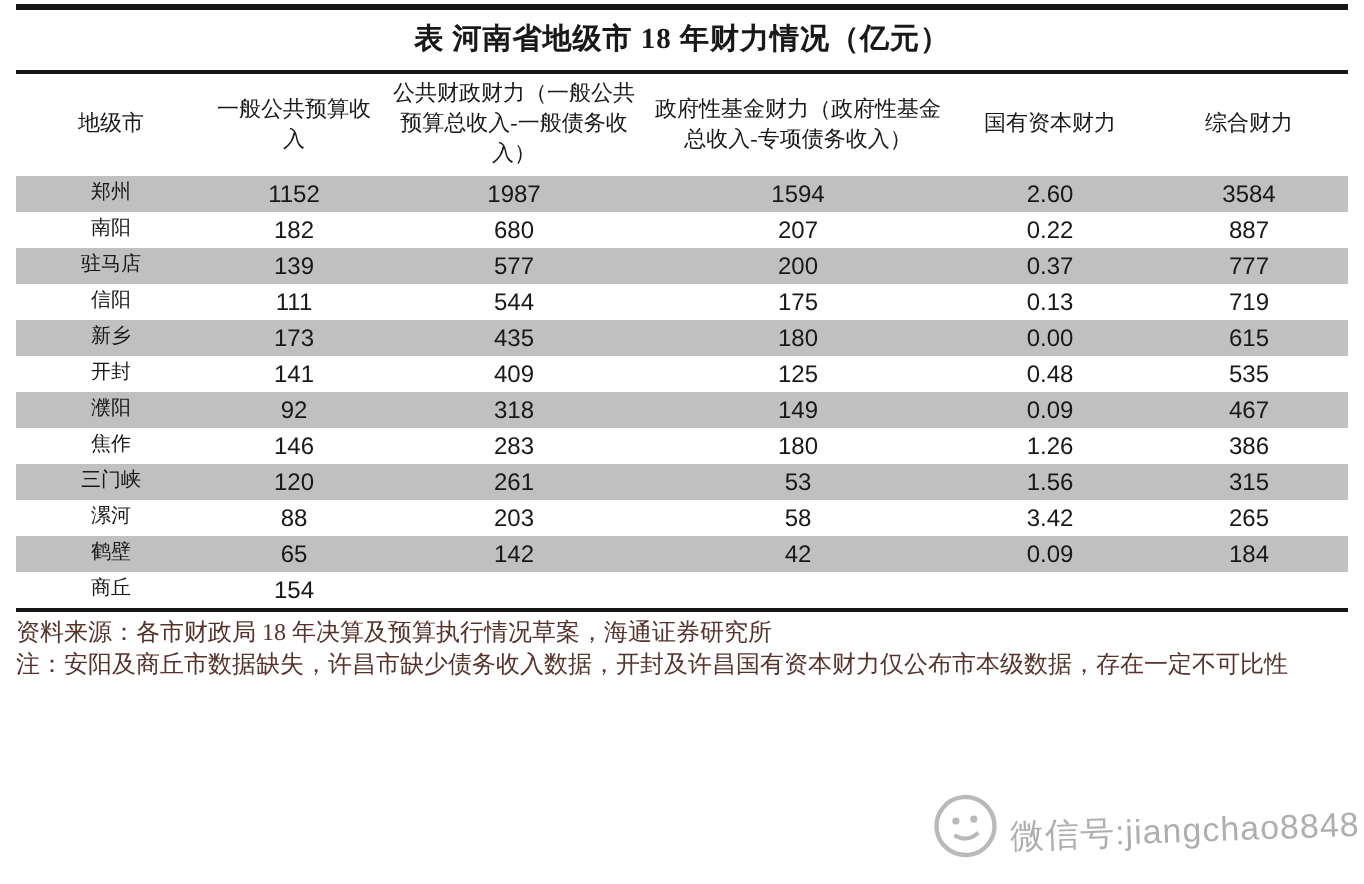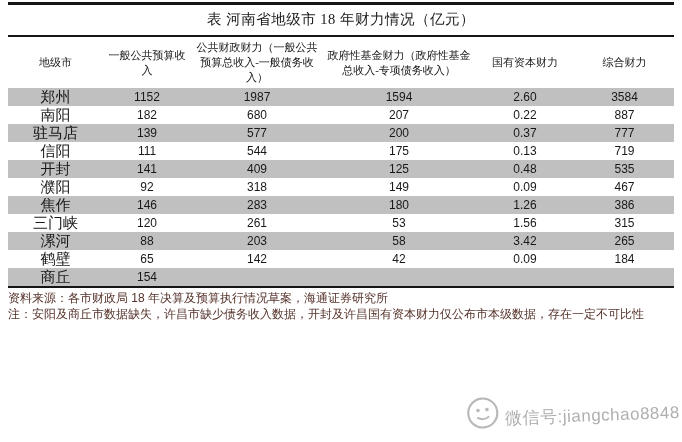--- a/index.html
+++ b/index.html
@@ -14,21 +14,21 @@
   
   .title-band {
     margin:2px 8px 0 8px;
     border-top:3px solid #151515;
     border-bottom:2px solid #151515;
     padding:5px 0 6px 0;
     text-align:center;
   }
   .title {
     font-family:"Liberation Serif", serif;
-    font-weight:normal;
+    font-weight:bold;
     font-size:14.5px;
     letter-spacing:0.5px;
   }
   
   table.fin-table {
     margin:0 8px;
     width:666px;
     border-collapse:collapse;
     table-layout:fixed;
     border-bottom:2.5px solid #151515;
@@ -48,27 +48,27 @@
     height:18px;
     line-height:18px;
     padding:0;
     text-align:center;
     font-size:12px;
     white-space:nowrap;
     overflow:hidden;
   }
   tbody td.city {
     font-family:"Liberation Serif", serif;
-    font-size:15px;
+    font-size:10px;
   }
   tbody tr:nth-child(odd) { background:var(--stripe, #c0c0c0); }
   
   .footer {
     margin:3px 8px 0 2px;
-    font-family:Liberation Sans, sans-serif;
+    font-family:Liberation Serif, serif;
     font-size:12px;
     line-height:1.32;
     color:var(--note-color, #55322a);
   }
   .footer .source { padding-left:6px; }
   .footer .note  { padding-left:6px; text-indent:0; }
   
   .watermark {
     position:absolute;
     top:396px; right:2px;
@@ -143,20 +143,28 @@
   </tr>
         <tr>
     <td class="city">信阳</td>
     <td>111</td>
     <td>544</td>
     <td>175</td>
     <td>0.13</td>
     <td>719</td>
   </tr>
         <tr>
+    <td class="city">新乡</td>
+    <td>173</td>
+    <td>435</td>
+    <td>180</td>
+    <td>0.00</td>
+    <td>615</td>
+  </tr>
+        <tr>
     <td class="city">开封</td>
     <td>141</td>
     <td>409</td>
     <td>125</td>
     <td>0.48</td>
     <td>535</td>
   </tr>
         <tr>
     <td class="city">濮阳</td>
     <td>92</td>

